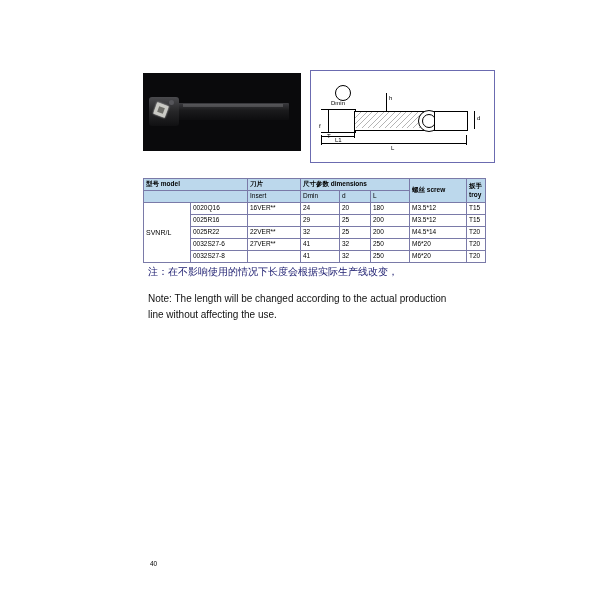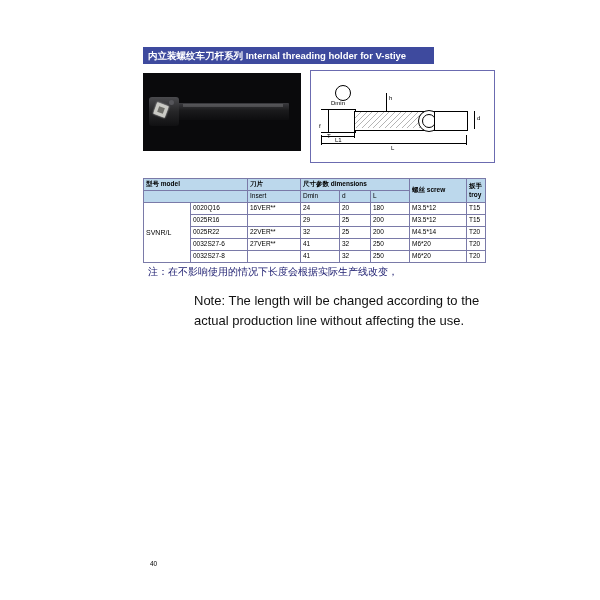--- a/index.html
+++ b/index.html
@@ -250,41 +250,39 @@
     width: 330px;
     font-size: 10px;
     color: #1a1a6e;
     line-height: 1.5;
   }
   .note-en {
     position: absolute;
     left: 148px;
     top: 291px;
     width: 310px;
-    font-size: 13px;
+    font-size: 10px;
     color: #111;
     line-height: 1.55;
-    margin-left: 46px;
   }
 
   
   .page-num {
     position: absolute;
     left: 150px;
     top: 560px;
     font-size: 6.5px;
     color: #000;
   }
 </style>
 </head>
 <body>
 
 <div class="page">
 
-  <div class="title-bar">内立装螺纹车刀杆系列 Internal threading holder for V-stiye</div>
 
   <div class="figure-area">
 
     <div class="photo">
       <div class="shank"></div>
       <div class="head"></div>
       <div class="insert"></div>
       <div class="insert2"></div>
       <div class="screwhole"></div>
       <div class="glint"></div>

